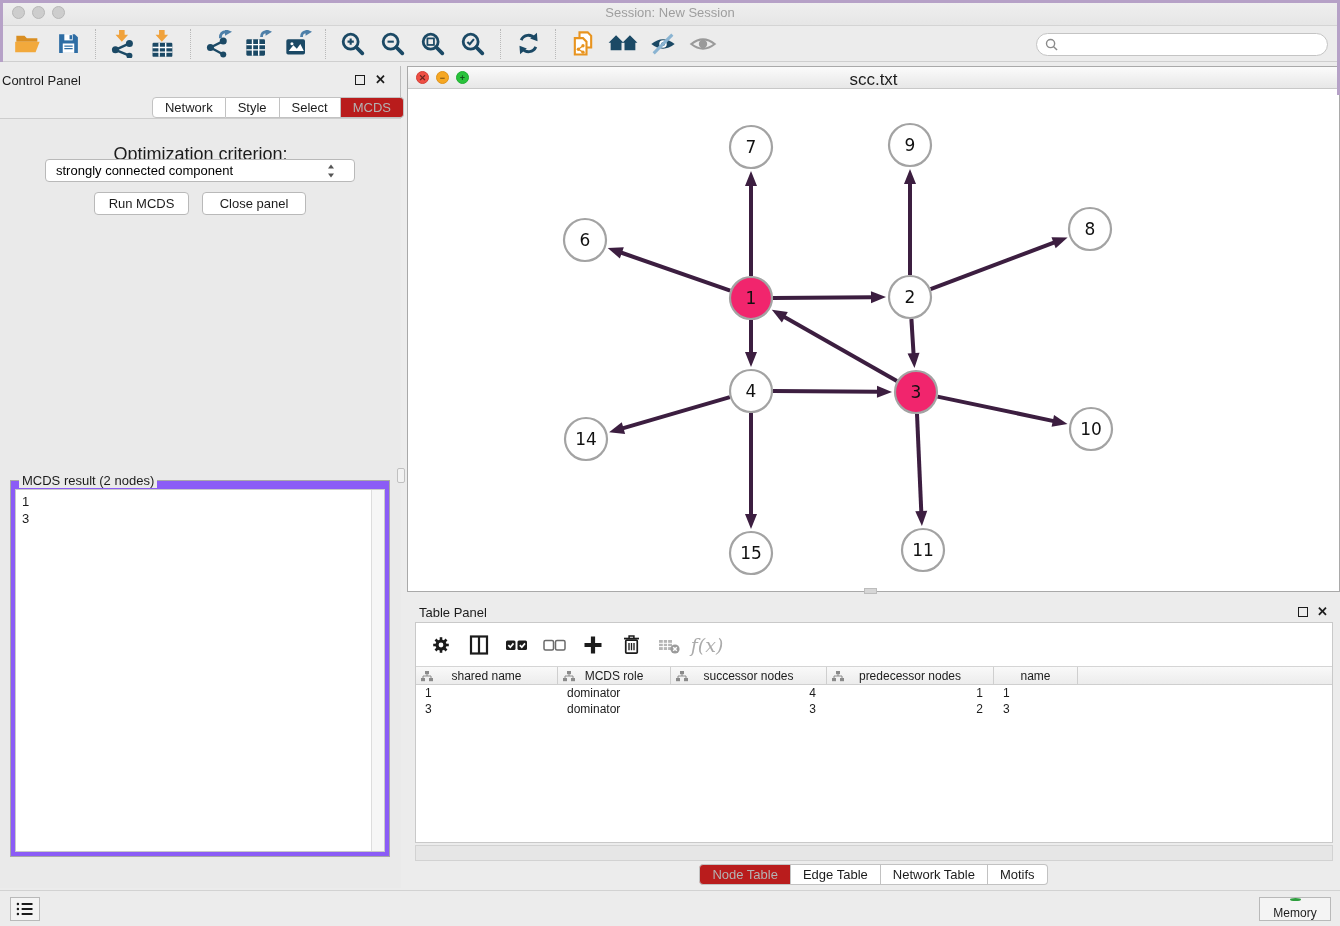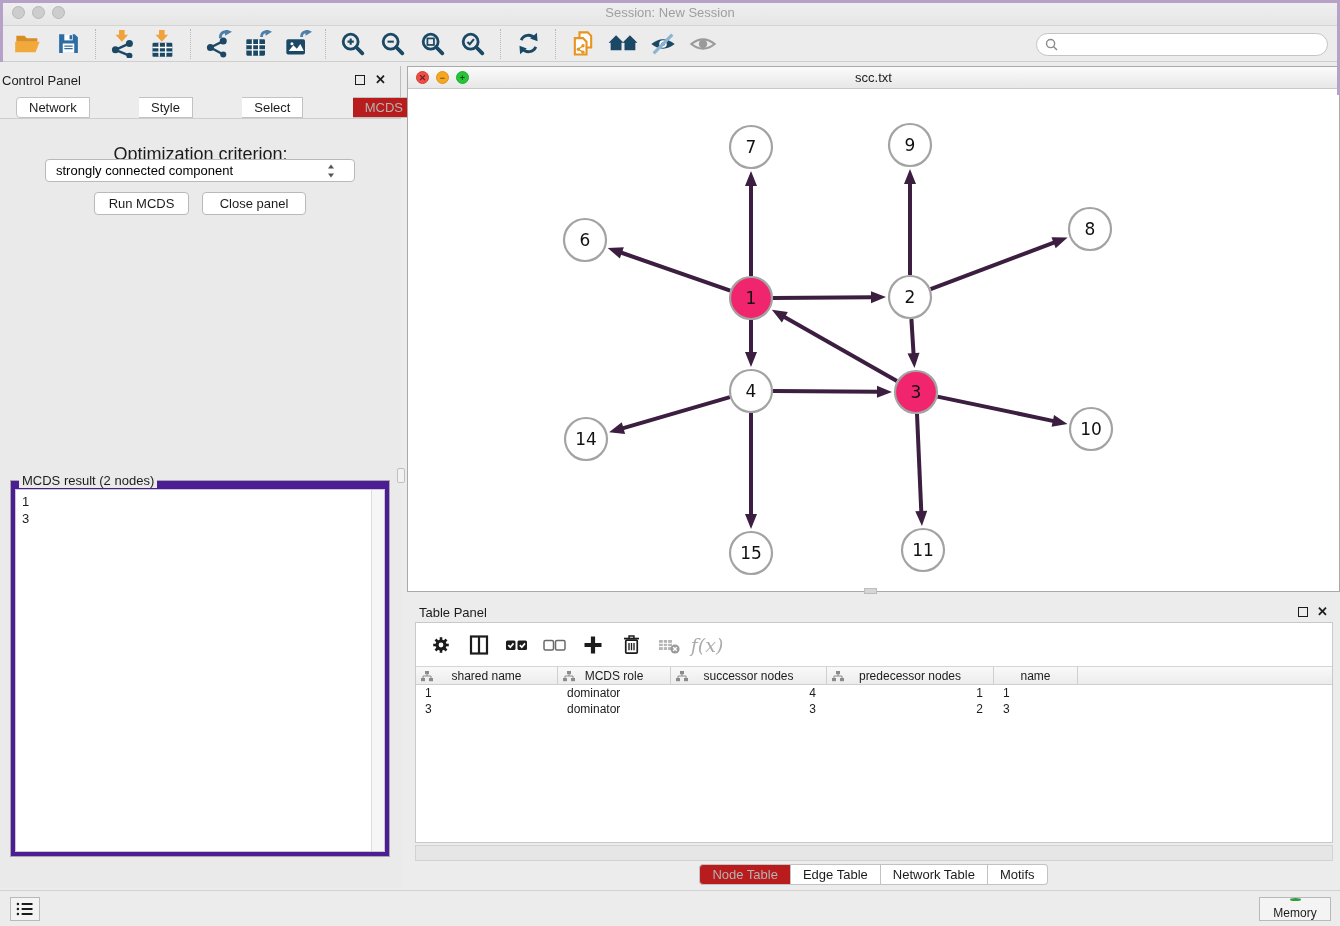--- a/index.html
+++ b/index.html
@@ -21,41 +21,41 @@
   .tsep { width:1px; height:30px; border-left:1px dotted #b9b9b9; margin:0 7px; }
   .searchbox { position:absolute; right:12px; top:7px; width:292px; height:23px; border:1px solid #c4c4c4; border-radius:12px; background:#fff; display:flex; align-items:center; padding-left:8px; }
   .searchbox input { border:none; outline:none; flex:1; font-size:12px; background:transparent; margin-left:5px; }
 
   
   .control-panel { position:absolute; left:0; top:66px; width:401px; height:822px; background:#ececec; border-right:1px solid #bdbdbd; }
   .panel-head { position:relative; height:28px; }
   .panel-head .ptitle { position:absolute; left:2px; top:7px; font-size:13px; color:#1c1c1c; }
   .panel-float { position:absolute; width:10px; height:10px; border:1.5px solid #1c1c1c; top:9px; }
   .panel-close { position:absolute; top:6px; font-size:13px; font-weight:bold; color:#1c1c1c; }
-  .cp-tabs { position:absolute; left:16px; top:31px; width:100%; display:flex; justify-content:space-between; }
+  .cp-tabs { position:absolute; left:4px; top:31px; width:100%; display:flex; justify-content:flex-end; }
   .tab { height:21px; line-height:19px; padding:0 12px; font-size:13px; background:#fff; border:1px solid #c2c2c2; border-left:none; color:#1c1c1c; text-align:center; }
   .tab.first { border-left:1px solid #c2c2c2; border-radius:4px 0 0 4px; }
   .tab.last { border-radius:0 4px 4px 0; }
   .tab.active { background:#b91c1c; color:#b3b3b3; }
   .cp-body { position:absolute; left:0; top:52px; width:401px; height:770px; border-top:1px solid #cdcdcd; background:#eaeaea; }
   .opt-label { position:absolute; left:0; width:100%; top:25px; text-align:center; font-size:18px; color:#1c1c1c; }
   .dropdown { position:absolute; left:45px; top:40px; width:310px; height:23px; background:#fff; border:1px solid #b9b9b9; border-radius:4px; display:flex; align-items:center; padding:0 18px 0 10px; font-size:13px; }
   .dropdown .dval { flex:1; }
   .btn { position:absolute; height:23px; background:#fff; border:1px solid #b9b9b9; border-radius:4px; font-size:13px; text-align:center; line-height:21px; color:#1c1c1c; }
-  .mcds-box { position:absolute; left:10px; top:361px; width:380px; height:377px; border:1px solid #a8a8a8; background:#4c1d95; }
+  .mcds-box { position:absolute; left:10px; top:361px; width:380px; height:377px; border:1px solid #a8a8a8; background:#8b5cf6; }
   .mcds-legend { position:absolute; left:8px; top:-8px; background:#eaeaea; padding:0 3px; font-size:13px; color:#1c1c1c; }
   .mcds-inner { position:absolute; left:4px; top:8px; right:4px; bottom:4px; background:#fff; border:1px solid #c9c9c9; font-size:13px; color:#1c1c1c; padding:3px 0 0 6px; line-height:17px; }
   .mcds-scroll { position:absolute; right:0; top:0; bottom:0; width:13px; background:#f6f6f6; border-left:1px solid #ddd; }
 
   .v-handle { position:absolute; left:397px; top:468px; width:8px; height:15px; background:#f2f2f2; border:1px solid #c0c0c0; border-radius:2px; z-index:5; }
 
   
   .net-window { position:absolute; left:407px; top:66px; width:933px; height:526px; background:#fff; border:1px solid #a9a9a9; }
   .net-titlebar { position:relative; height:22px; background:linear-gradient(#fbfbfb,#e7e7e7); border-bottom:1px solid #c8c8c8; }
-  .net-titlebar .ntitle { position:absolute; left:0; right:0; top:3px; text-align:center; font-size:13px; color:#1c1c1c; }
+  .net-titlebar .ntitle { position:absolute; left:0; right:0; top:3px; text-align:center; font-size:17px; color:#1c1c1c; }
   .tl { position:absolute; top:4px; width:13px; height:13px; border-radius:50%; font-size:9px; line-height:12px; text-align:center; color:rgba(0,0,0,.55); font-weight:bold; }
   .tl.red { left:8px; background:#ee4f44; border:1px solid #d43e35; }
   .tl.yellow { left:28px; background:#f6a722; border:1px solid #df931a; }
   .tl.green { left:48px; background:#29c23b; border:1px solid #1eae30; }
   .net-canvas { position:absolute; left:0; top:22px; width:931px; height:502px; background:#fff; }
   .net-handle { position:absolute; left:456px; bottom:-3px; width:13px; height:6px; background:#d6d6d6; border:1px solid #bdbdbd; }
 
   
   .table-panel { position:absolute; left:407px; top:598px; width:933px; height:290px; background:#ececec; }
   .tp-inner { position:absolute; left:8px; top:24px; width:918px; height:221px; background:#fff; border:1px solid #c9c9c9; }

